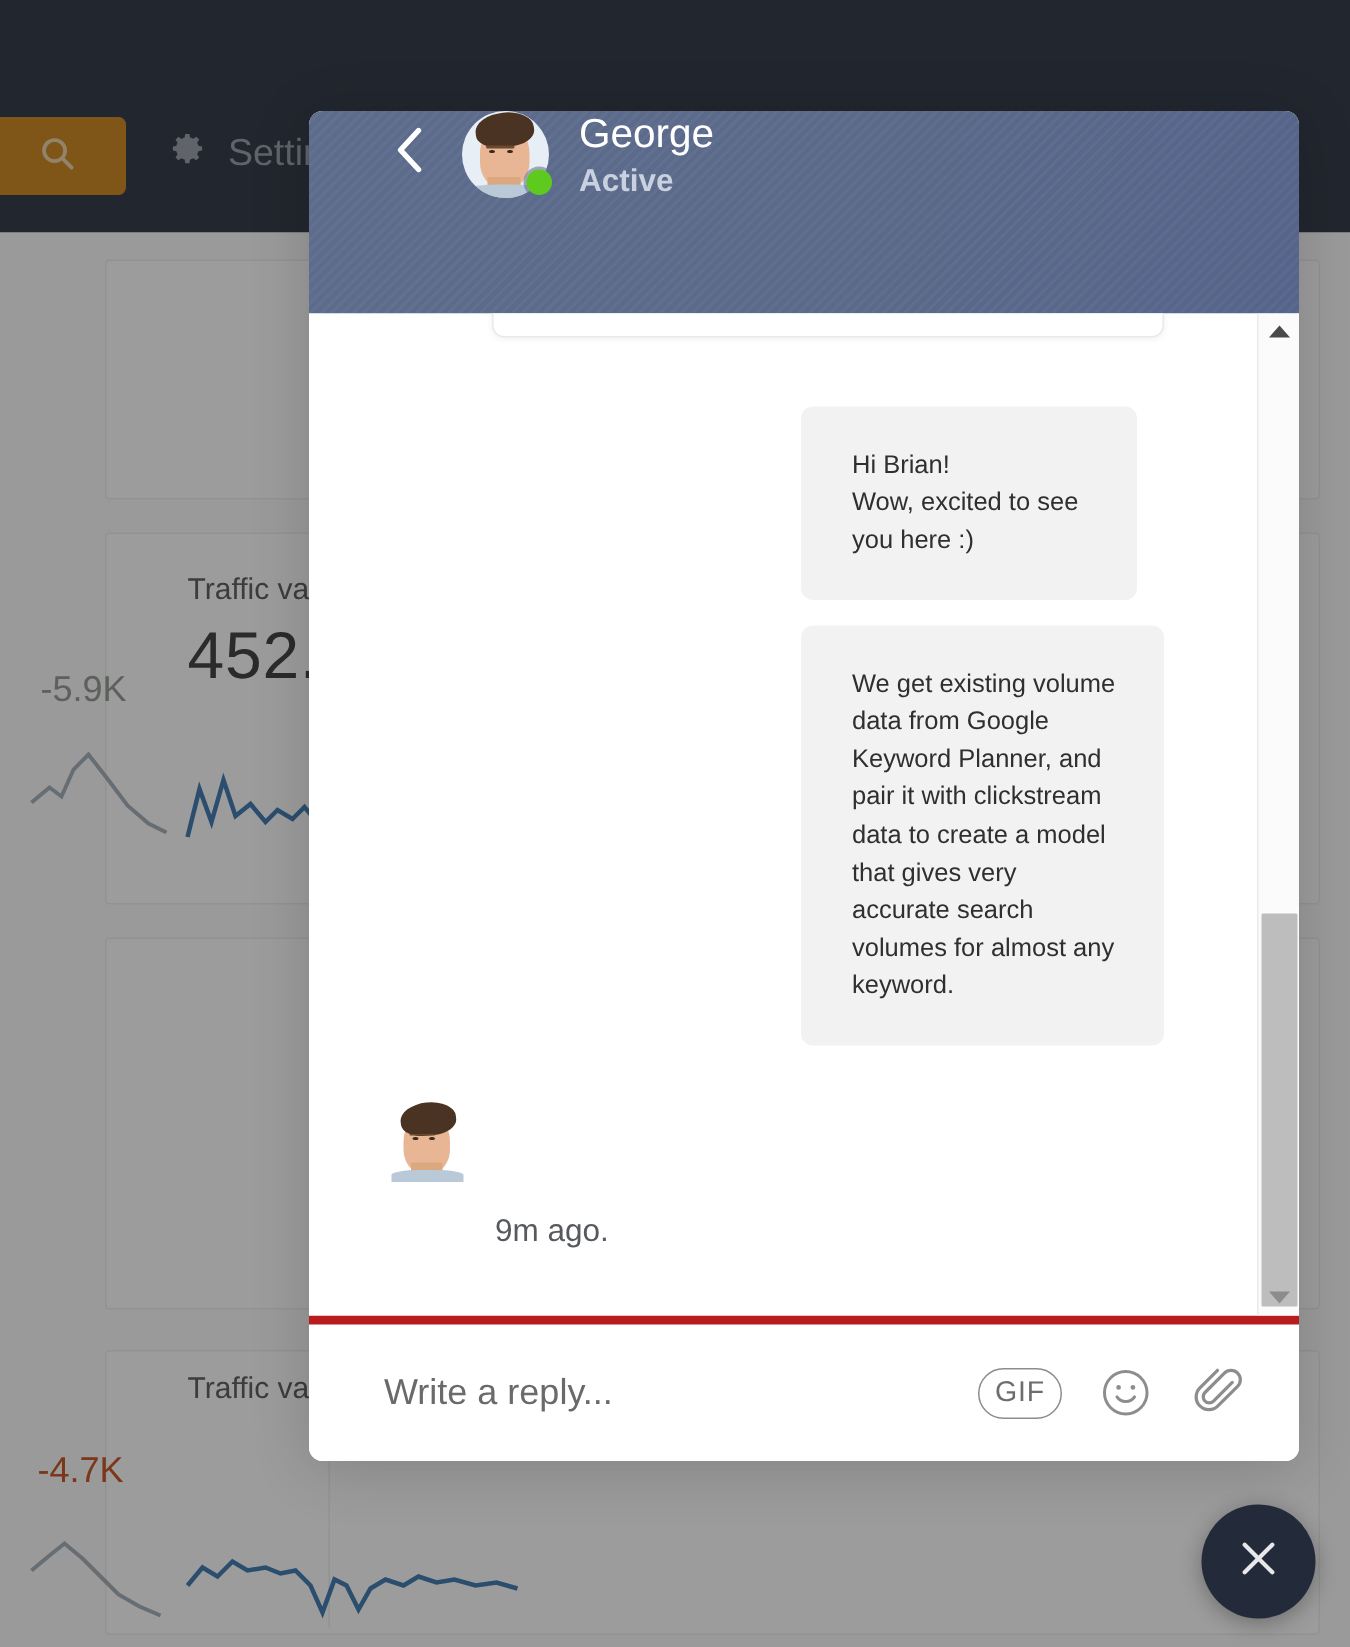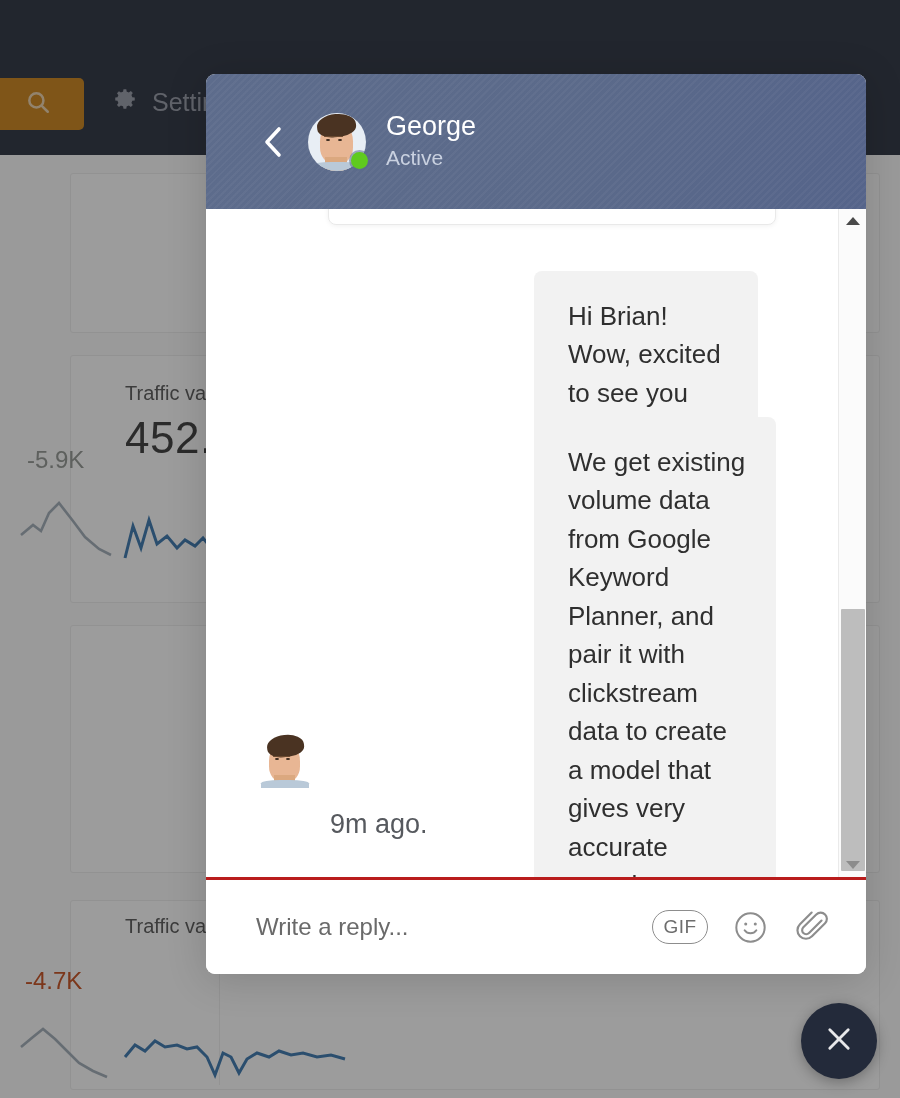--- a/index.html
+++ b/index.html
@@ -63,21 +63,21 @@
     border-radius: 9px;
     overflow: hidden;
     box-shadow: 0 5px 40px rgba(0,0,0,0.16);
     display: flex; flex-direction: column;
   }
   .msg-header {
     height: 135px; flex: 0 0 135px; position: relative;
     background:
       repeating-linear-gradient(135deg, rgba(255,255,255,.035) 0 2px, rgba(0,0,0,0) 2px 5px),
       linear-gradient(100deg, #5d6c8c 0%, #5b6a8a 55%, #55648a 100%);
-    display: flex; align-items: center;
+    display: flex; align-items: flex-start;
   }
   .back-btn {
     width: 52px; height: 52px; margin-left: 42px;
     display: flex; align-items: center; justify-content: center;
     cursor: pointer; flex: 0 0 52px;
   }
   .back-btn svg { display: block; }
   .hdr-avatar-wrap {
     position: relative; width: 58px; height: 58px; margin-left: 8px; flex: 0 0 58px;
   }
@@ -86,46 +86,46 @@
     overflow: hidden; background: #e8eef5;
     position: relative;
   }
   .online-dot {
     position: absolute; right: -2px; bottom: 2px;
     width: 17px; height: 17px; border-radius: 50%;
     background: #5fca1e; box-shadow: 0 0 0 2px rgba(91,107,140,0.55);
   }
   .hdr-text { margin-left: 20px; }
   .hdr-name { color: #ffffff; font-size: 27px; line-height: 1.15; font-weight: 400; }
-  .hdr-status { color: #c9d1e0; font-size: 21px; line-height: 1.35; margin-top: 2px; }
+  .hdr-status { color: #c9d1e0; font-size: 21px; line-height: 1.35; margin-top: 2px; font-weight: bold; }
 
   .msg-scroll-area {
     position: relative; flex: 1 1 auto; background: #ffffff; overflow: hidden;
   }
   .msg-list {
     position: absolute; left: 0; top: 0; right: 28px; bottom: 0;
     padding: 0 0 18px 0;
   }
   .partial-card {
     position: absolute; left: 122px; right: 62px; top: -52px; height: 68px;
     background: #ffffff; border: 1px solid #e9e9e9; border-radius: 8px;
     box-shadow: 0 1px 5px rgba(0,0,0,0.06);
   }
   .bubble-row { position: absolute; }
   .bubble {
     background: #f2f2f2; border-radius: 8px;
     padding: 26px 30px 28px 34px;
-    color: #2f2f2f; font-size: 26px; line-height: 1.48;
+    color: #2f2f2f; font-size: 17px; line-height: 1.48;
   }
   .msg-avatar {
     position: absolute; left: 52px; width: 54px; height: 54px;
     overflow: hidden; background: #fff;
   }
   .msg-time {
-    position: absolute; color: #56595e; font-size: 27px;
+    position: absolute; color: #56595e; font-size: 21px;
   }
 
   
   .scrollbar {
     position: absolute; right: 0; top: 0; width: 28px; bottom: 0;
     background: #fbfbfb; border-left: 1px solid #eaeaea;
   }
   .sb-arrow {
     position: absolute; left: 0; width: 28px; height: 24px;
     display: flex; align-items: center; justify-content: center; cursor: pointer;
@@ -138,21 +138,21 @@
   }
   .sb-arrow.up i { border-bottom: 8px solid #4a4a4a; }
   .sb-arrow.down i { border-top: 8px solid #8c8c8c; }
   .sb-thumb {
     position: absolute; left: 2px; width: 24px;
     background: #bdbdbd; border-radius: 1px; cursor: pointer;
   }
 
   .composer {
     flex: 0 0 97px; height: 97px;
-    border-top: 3px solid #b91c1c; background: #ffffff;
+    border-top: 6px solid #b91c1c; background: #ffffff;
     display: flex; align-items: center; padding: 0 36px 0 50px;
   }
   .composer-input {
     flex: 1 1 auto; border: none; outline: none; background: transparent;
     font-family: "Liberation Sans", sans-serif;
     font-size: 24px; color: #6a6a6a;
   }
   .composer-input::placeholder { color: #6a6a6a; opacity: 1; }
   .composer-actions { display: flex; align-items: center; gap: 24px; }
   .gif-pill {

